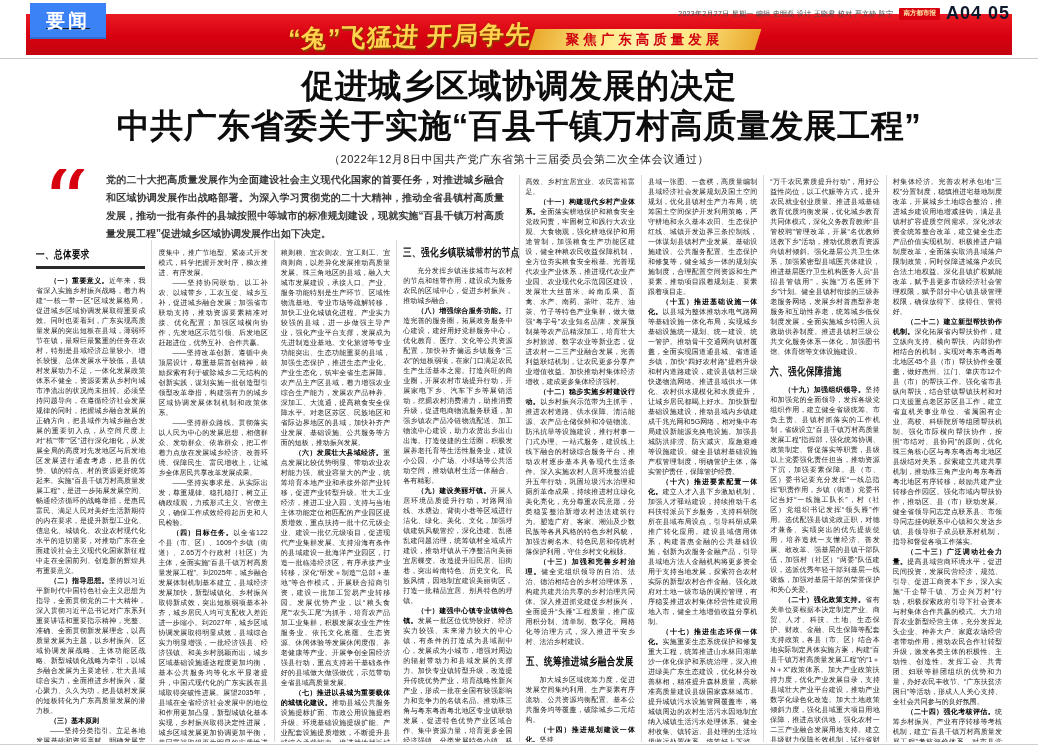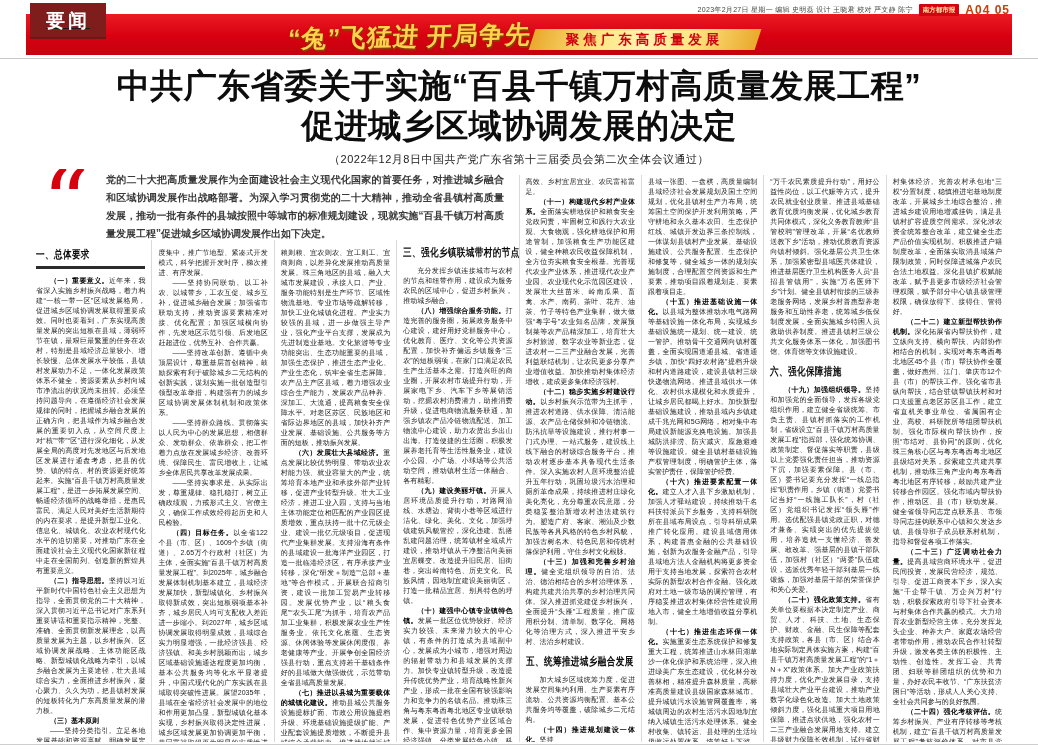--- a/index.html
+++ b/index.html
@@ -3,26 +3,26 @@
 <meta charset="utf-8">
 <style>
   html,body{margin:0;padding:0;background:#e8e8e8;}
   #page{position:relative;width:1038px;height:750px;background:#fff;overflow:hidden;
         font-family:"Liberation Sans","DejaVu Sans",sans-serif;color:#1a1a1a;}
 
   
   #dateline-row{position:absolute;top:3px;right:28px;display:flex;align-items:center;gap:6px;z-index:5;}
   #dateline{font-size:7px;color:#444;letter-spacing:.3px;white-space:nowrap;}
   #brand-badge{background:#d6000f;color:#ffe9a8;font-size:6.5px;font-weight:bold;padding:1.5px 4px;border-radius:1px;white-space:nowrap;}
-  #page-no{font-size:12px;font-weight:bold;color:#c2410c;letter-spacing:1px;}
+  #page-no{font-size:18px;font-weight:bold;color:#0f172a;letter-spacing:1px;}
 
   #red-band{position:absolute;left:26px;right:26px;top:14px;height:41px;
             background:linear-gradient(180deg,#e8randominvalid 0,#e00 0);
             background:linear-gradient(180deg,#ea1b22 0%,#d80010 55%,#c3040f 100%);z-index:1;}
-  #section-tab{position:absolute;left:30px;top:3px;width:76px;height:36px;background:#7f1d1d;z-index:2;
+  #section-tab{position:absolute;left:30px;top:3px;width:76px;height:36px;background:#3b82f6;z-index:2;
                display:flex;align-items:center;justify-content:center;box-shadow:inset 0 -2px 0 rgba(0,0,0,.15);text-decoration:underline;}
   #section-tab span{color:#fff;font-size:19px;font-weight:bold;letter-spacing:3px;}
   #slogan{position:absolute;left:288px;top:20px;z-index:3;font-size:25px;font-weight:bold;color:#ffd34d;
           transform:skewX(-6deg) rotate(-1deg);letter-spacing:1px;white-space:nowrap;
           text-shadow:1px 2px 0 #8f3c00,0 0 2px rgba(120,40,0,.4);}
   #ribbon{position:absolute;left:532px;top:29px;width:226px;height:21px;z-index:3;
           background:linear-gradient(90deg,#e9a92c 0%,#ffe784 30%,#fff3b0 50%,#ffe784 70%,#e9a92c 100%);
           transform:skewX(-18deg);display:flex;align-items:center;justify-content:center;}
   #ribbon span{transform:skewX(18deg);color:#cf0310;font-size:13.5px;font-weight:bold;letter-spacing:4px;white-space:nowrap;}
   #band-underline{position:absolute;left:0;right:0;top:58px;height:1px;background:#c9c9c9;}
@@ -69,22 +69,22 @@
   <div id="section-tab">
     <span>要闻</span>
   </div>
   <div id="slogan">“兔”飞猛进 开局争先</div>
   <div id="ribbon">
     <span>聚焦广东高质量发展</span>
   </div>
   <div id="band-underline"></div>
 
   <div id="headline-block">
+    <div class="hl">促进城乡区域协调发展的决定</div>
     <div class="hl">中共广东省委关于实施“百县千镇万村高质量发展工程”</div>
-    <div class="hl">促进城乡区域协调发展的决定</div>
     <div id="headline-subtitle">（2022年12月8日中国共产党广东省第十三届委员会第二次全体会议通过）</div>
   </div>
 
   <div id="lede-block">
     <div id="quote-icon">
         <span>“</span>
       </div>
     <div id="lede-text">党的二十大把高质量发展作为全面建设社会主义现代化国家的首要任务，对推进城乡融合和区域协调发展作出战略部署。为深入学习贯彻党的二十大精神，推动全省县镇村高质量发展，推动一批有条件的县城按照中等城市的标准规划建设，现就实施“百县千镇万村高质量发展工程”促进城乡区域协调发展作出如下决定。</div>
   </div>
 

